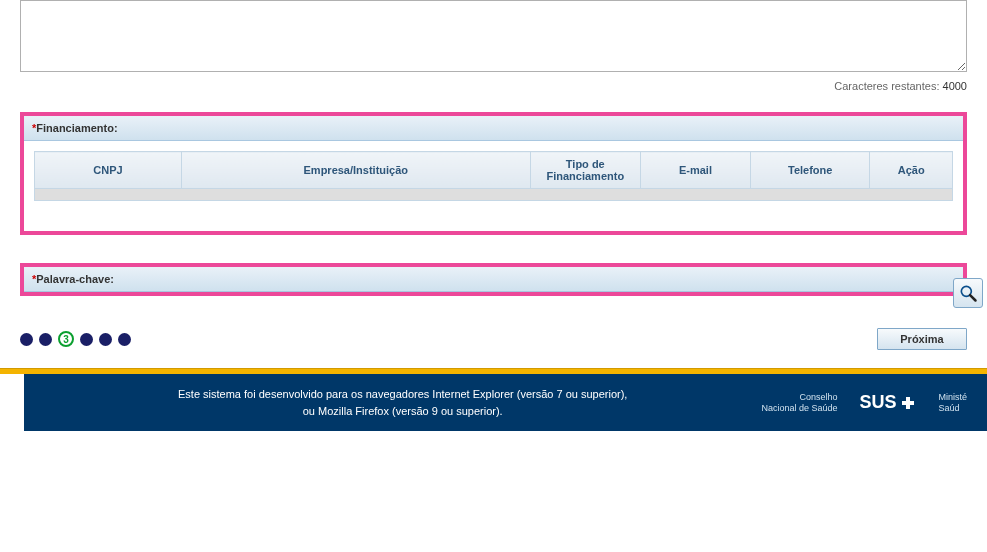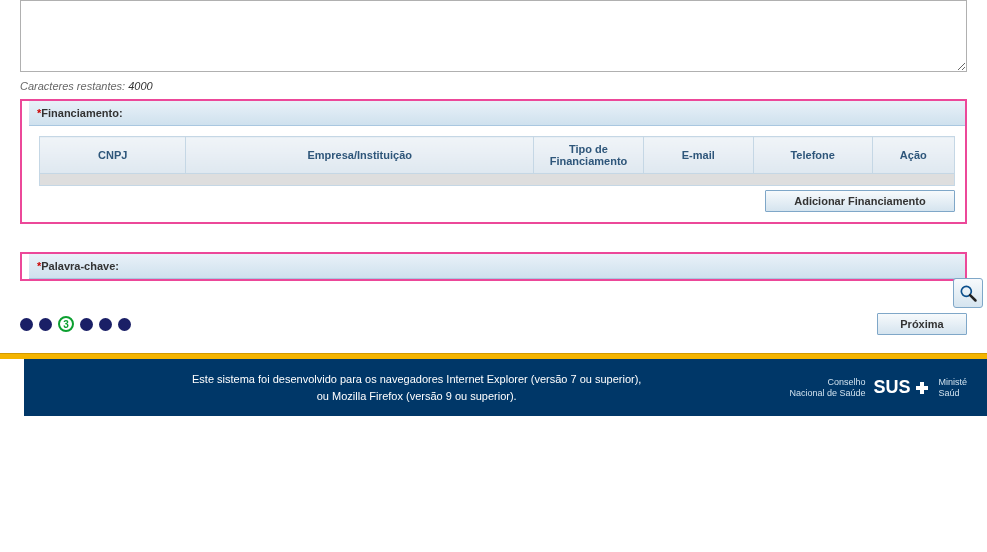--- a/index.html
+++ b/index.html
@@ -2,40 +2,40 @@
 <html><head>
   <meta charset="utf-8">
   <style>
     * { box-sizing: border-box; margin: 0; padding: 0; }
     body { font-family: Arial, Helvetica, sans-serif; font-size: 11px; background: #fff; color: #333; width: 987px; }
     .page { padding: 0 20px; }
     .field-label { font-weight: bold; padding: 4px 0 6px 0; font-size: 11px; }
     .req { color: #c00; }
     .textarea-wrap { border: 1px solid #b0b0b0; margin-bottom: 4px; }
     textarea { width: 100%; height: 70px; border: none; resize: both; outline: none; padding: 4px; font-family: Arial, sans-serif; font-size: 11px; display: block; }
-    .char-count { text-align: left; font-size: 11px; color: #666; padding: 4px 0 7px 0; font-style: italic; }
+    .char-count { text-align: right; font-size: 11px; color: #666; padding: 4px 0 20px 0; }
     .char-count-val { color: #333; }
-    .section { border: 2px solid #ec4899; margin-bottom: 28px; padding-left: 7px; }
+    .section { border: 4px solid #ec4899; margin-bottom: 28px; }
     .section-header { background: linear-gradient(#e9f1f8, #cfe1ee); padding: 6px 8px; font-size: 11px; font-weight: bold; border-bottom: 1px solid #a9c7e0; }
     .section-body { padding: 10px; }
-    .data-table { width: 100%; border-collapse: collapse; margin-bottom: 4px; }
+    .data-table { width: 100%; border-collapse: collapse; margin-bottom: 20px; }
     .data-table th { background: linear-gradient(#f0f4f8, #dfe8f0); border: 1px solid #c5d7e5; font-size: 11px; font-weight: bold; padding: 6px 4px; text-align: center; color: #2e567a; }
     .data-table td.scroller { background: #dedede; height: 12px; border: 1px solid #c5d7e5; }
     .btn-row { text-align: right; }
     .btn { display: inline-block; background: linear-gradient(#f7fafc, #d5e4ef); border: 1px solid #7fa7c8; border-radius: 1px; padding: 4px 14px; font-size: 11px; font-weight: bold; color: #333; cursor: pointer; text-align: center; min-width: 90px; }
     .btn-wide { min-width: 190px; text-align: center; }
     .nav-bar { display: flex; align-items: center; justify-content: space-between; padding: 4px 0 18px 0; }
     .nav-left { display: flex; gap: 10px; }
     .steps { display: flex; align-items: center; gap: 6px; }
     .step { width: 13px; height: 13px; border-radius: 50%; background: #1a1f66; }
     .step.active { width: 16px; height: 16px; border-radius: 50%; background: #fff; border: 2px solid #0b9f2f; display: flex; align-items: center; justify-content: center; color: #0b9f2f; font-size: 10px; font-weight: bold; }
     .footer-strip { height: 6px; background: #f4b400; border-top: 1px solid #d29a00; }
     .footer { background: #003768; color: #fff; padding: 12px 20px; display: flex; align-items: center; justify-content: space-between; font-size: 11px; margin-left: 24px; }
     .footer-text { flex: 1; text-align: center; line-height: 1.5; padding: 0 12px; }
-    .footer-logos { display: flex; align-items: center; gap: 8px; }
+    .footer-logos { display: flex; align-items: center; gap: 22px; }
     .logo-block { text-align: right; font-size: 9px; line-height: 1.2; color: #cfe1ee; }
     .logo-block .top { font-weight: normal; }
     .logo-block .bot { font-weight: normal; }
     .sus { display: flex; align-items: center; gap: 4px; font-size: 18px; font-weight: bold; color: #fff; }
     .sus-icon { width: 16px; height: 16px; }
     .minist { font-size: 9px; color: #cfe1ee; text-align: left; line-height: 1.2; }
     .float-tool { position: absolute; top: 278px; right: 4px; width: 30px; height: 30px; border: 1px solid #7fa7c8; background: linear-gradient(#f7fafc, #d5e4ef); border-radius: 3px; display: flex; align-items: center; justify-content: center; cursor: pointer; }
     .float-tool svg { width: 20px; height: 20px; }
   </style>
 </head>
@@ -65,23 +65,20 @@
             <th style="width:13%">Telefone</th>
             <th style="width:9%">Ação</th>
           </tr>
         </thead>
         <tbody>
           <tr>
               <td class="scroller" colspan="6"></td>
             </tr>
         </tbody>
       </table>
-      <div class="btn-row">
-        <button class="btn btn-wide">Adicionar Financiamento</button>
-      </div>
     </div>
   </div>
 
   <div class="section">
     <div class="section-header">
       <span class="req">*</span><span>Palavra-chave:</span>
     </div>
   </div>
 
   <div class="nav-bar">

